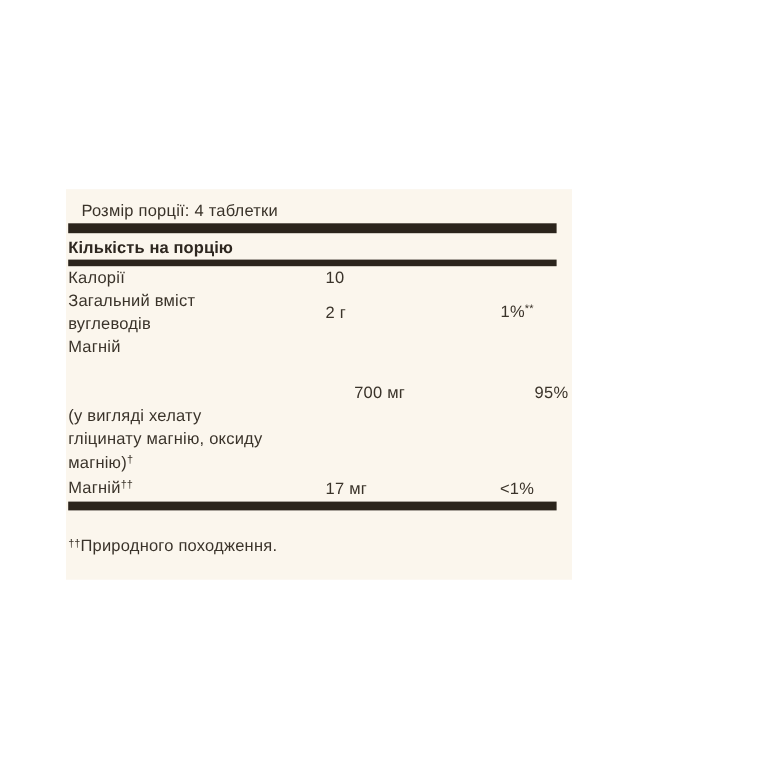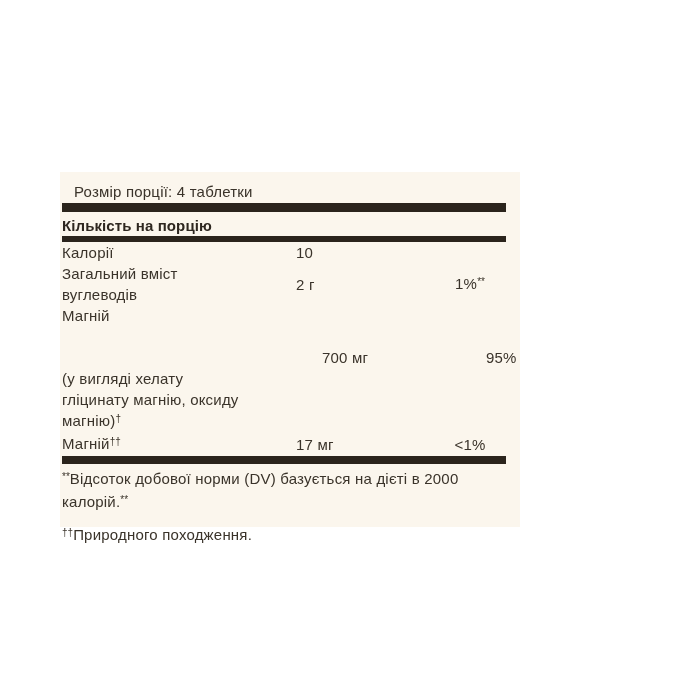--- a/index.html
+++ b/index.html
@@ -67,21 +67,21 @@
   .row .dv {
     text-align: center;
     padding-left: 48px;
   }
   
   .rows .row:nth-child(3) { align-items: start; gap: 26px; }
   .rows .row:nth-child(3) .amount,
   .rows .row:nth-child(3) .dv { padding-top: 42px; }
   .footnote { }
   .footnote.fn1 { margin-top: 4px; }
-  .footnote.fn2 { margin-top: 10px; }
+  .footnote.fn2 { margin-top: 22px; }
   .sup {
     font-size: 10px;
     letter-spacing: 0;
     position: relative;
     top: -4px;
   }
 </style>
 </head>
 <body>
 
@@ -123,18 +123,17 @@
         <div class="row">
           <div class="label"><span>Магній</span><span class="sup">††</span></div>
           <div class="amount">17 мг</div>
           <div class="dv"><span>&lt;1%</span></div>
         </div>
       </div>
 
     <div class="bar b3"></div>
 
     <div>
-        <div class="footnote fn1"><span class="sup">**</span><span>Відсоток добової норми (DV) базується на дієті в 2000 калорій.</span><span class="sup">**</span></div>
         <div class="footnote fn2"><span class="sup">††</span><span>Природного походження.</span></div>
       </div>
 
   </div>
 </div>
 
 </body></html>

